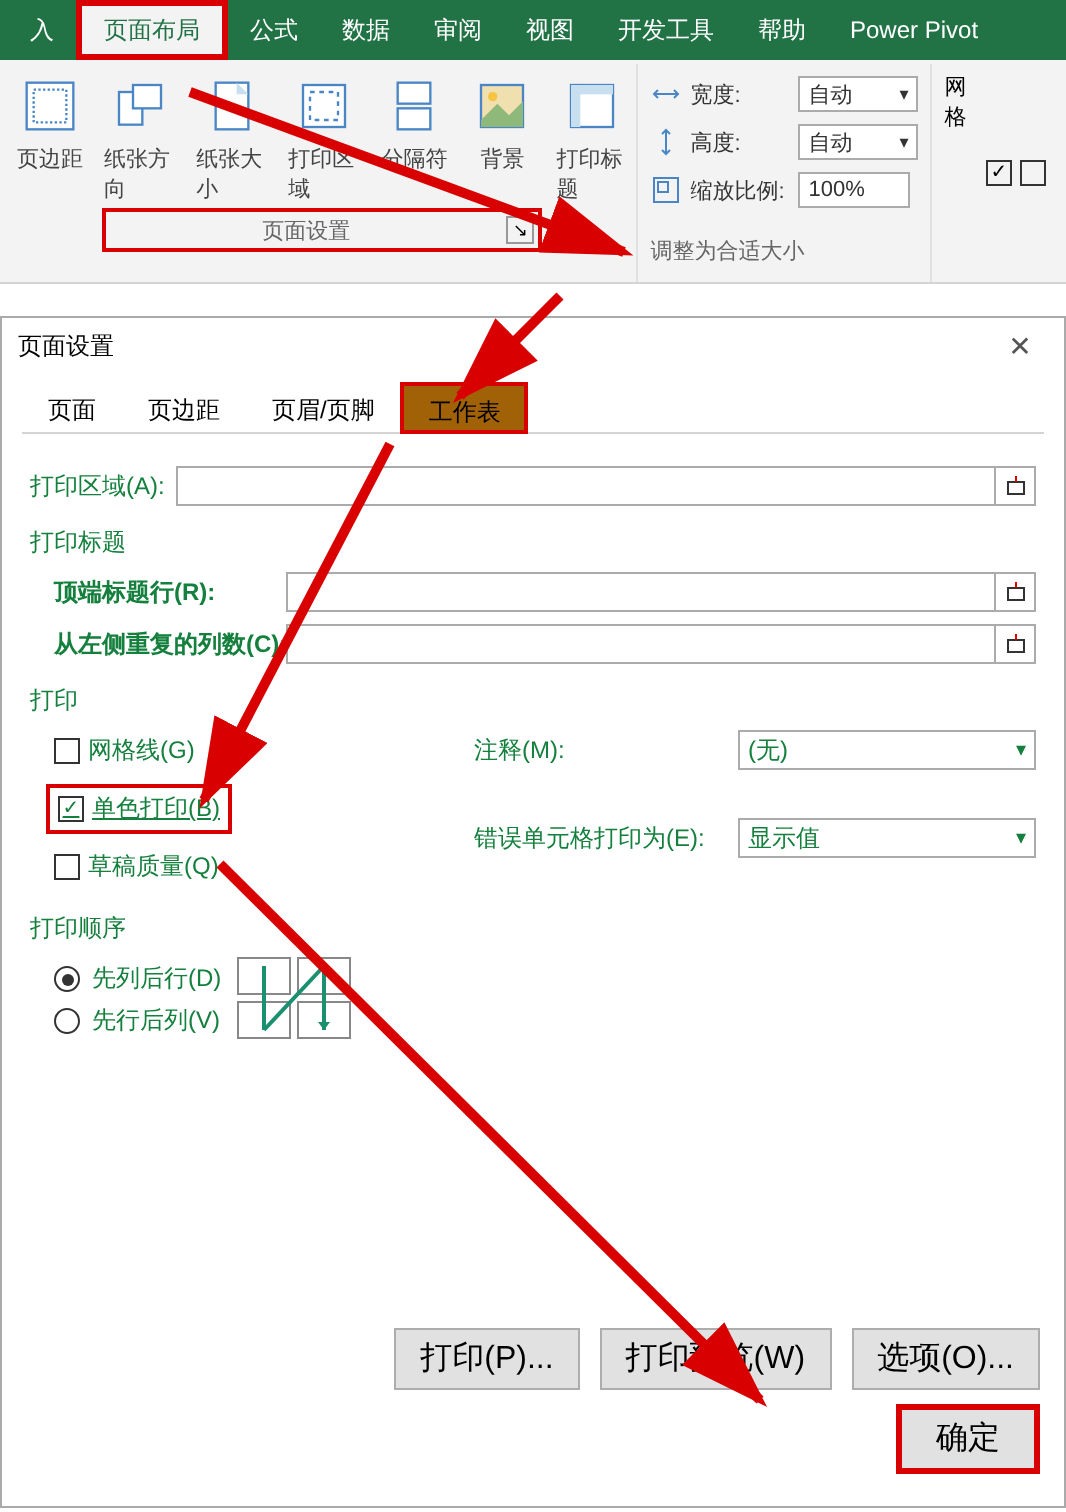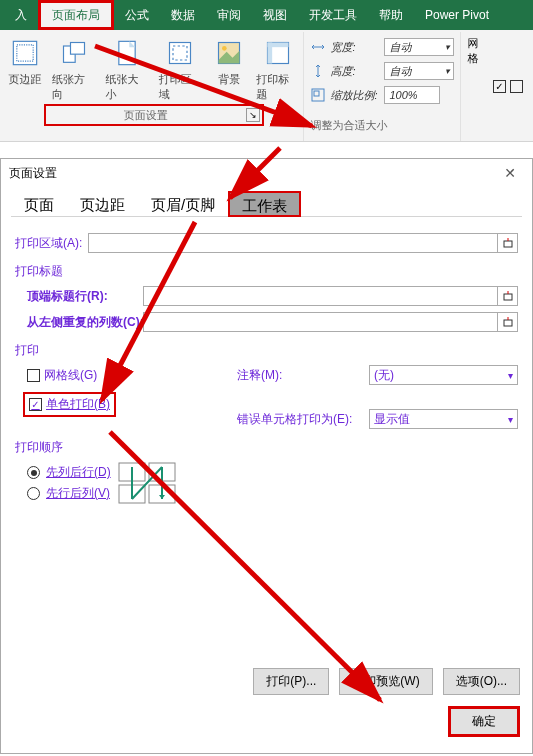--- a/index.html
+++ b/index.html
@@ -17,39 +17,39 @@
   .ribbon-icons { display: flex; gap: 10px; }
   .ribbon-icon-col { display: flex; flex-direction: column; align-items: center; gap: 2px; font-size: 11px; color: #444; padding-top: 2px; }
   .ribbon-icon { width: 34px; height: 34px; display: flex; align-items: center; justify-content: center; }
   .ribbon-icon svg { width: 28px; height: 28px; }
   .ribbon-grp-label { font-size: 11px; color: #666; margin-top: auto; margin-bottom: 4px; }
   .page-setup-wrap { display: flex; align-items: center; justify-content: center; border: 2px solid #d80000; width: 220px; height: 22px; margin-top: 2px; }
   .page-setup-label { flex: 1; text-align: center; font-size: 11px; color: #666; }
   .launcher { width: 14px; height: 14px; border: 1px solid #999; font-size: 9px; display: flex; align-items: center; justify-content: center; margin-right: 2px; }
 
   .right-col { display: flex; flex-direction: column; gap: 2px; padding: 4px 6px; font-size: 11px; color: #333; border-right: 1px solid #e1e1e1; height:100%; }
-  .rc-row { display: flex; align-items: center; gap: 4px; height: 22px; font-style: italic; }
+  .rc-row { display: flex; align-items: center; gap: 4px; height: 22px; }
   .rc-row svg { width: 16px; height: 16px; }
   .rc-label { width: 50px; }
-  .rc-input { border: 1px solid #ababab; background: #fff; width: 70px; height: 18px; padding: 0 4px; display:flex; align-items:center; }
+  .rc-input { border: 1px solid #ababab; background: #fff; width: 60px; height: 18px; padding: 0 4px; display:flex; align-items:center; }
 
   .cb-col { display:flex; flex-direction:row; gap:4px; padding:4px 6px; font-size:11px; }
 
   
   .dialog { position: absolute; left: 0; top: 158px; width: 533px; height: 596px; background: #fff; border: 1px solid #aaa; }
   .dlg-title { height: 28px; display: flex; align-items: center; padding: 0 8px; font-size: 12px; background: #fff; }
   .dlg-close { margin-left: auto; width: 28px; text-align: center; font-size: 14px; color: #555; }
   .dlg-body { padding: 4px 10px; }
 
   .tab-strip { display: flex; border-bottom: 1px solid #d4d4d4; height: 26px; }
-  .dlg-tab { padding: 0 12px; height: 26px; line-height: 26px; font-size: 15px; border: 1px solid transparent; border-bottom: none; margin-bottom: -1px; }
-  .dlg-tab.active { border-color: #d4d4d4; background: #a3a3a3; position: relative; }
+  .dlg-tab { padding: 0 12px; height: 26px; line-height: 26px; font-size: 12px; border: 1px solid transparent; border-bottom: none; margin-bottom: -1px; }
+  .dlg-tab.active { border-color: #d4d4d4; background: #a16207; position: relative; }
   .dlg-tab.highlight { border: 2px solid #d80000; }
 
-  .form { padding: 10px 4px; font-size: 12px; color: #6d28d9; }
+  .form { padding: 10px 4px; font-size: 12px; color: #15803d; }
   .form-row { display: flex; align-items: center; margin: 6px 0; gap: 6px; }
   .form-label { white-space: nowrap; }
   .range-input { flex: 1; border: 1px solid #ababab; height: 20px; display:flex; }
   .range-btn { width: 20px; border-left: 1px solid #ababab; display:flex; align-items:center; justify-content:center; }
   .range-btn svg { width:12px; height:12px; }
   .section-hdr { margin: 10px 0 4px; }
   .indent { margin-left: 12px; font-weight: bold; }
 
   .cb-row { display: flex; align-items: center; margin: 4px 0 4px 12px; gap: 4px; text-align: right; }
   .cb { width: 13px; height: 13px; border: 1px solid #333; display:flex; align-items:center; justify-content:center; font-size:10px; line-height:1; }
@@ -65,21 +65,21 @@
   .combo-arrow { margin-left:auto; font-size:10px; }
 
   .radio-row { display:flex; align-items:center; margin:4px 0 4px 12px; gap:6px; }
   .radio { width:13px; height:13px; border:1px solid #333; border-radius:50%; display:flex; align-items:center; justify-content:center; }
   .radio.sel::after { content:""; width:6px; height:6px; background:#333; border-radius:50%; }
 
   .order-img { width: 62px; height: 44px; margin-left: 6px; }
 
   .btn-row { position:absolute; bottom: 58px; right: 12px; display:flex; gap:10px; }
   .btn-row2 { position:absolute; bottom: 16px; right: 12px; display:flex; gap:12px; }
-  .btn { border:1px solid #adadad; background:#e1e1e1; padding:4px 12px; font-size:12px; min-width:72px; text-align:center; }
+  .btn { border:1px solid #adadad; background:#e1e1e1; padding:4px 12px; font-size:16px; min-width:72px; text-align:center; }
   .btn.highlight { border:3px solid #d80000; }
 
   
   .arrow { position:absolute; pointer-events:none; }
 
 </style>
 </head>
 <body>
 
 <div class="ribbon-tabs">
@@ -129,20 +129,29 @@
             <svg viewBox="0 0 24 24">
               <rect x="3" y="3" width="18" height="18" fill="#fff" stroke="#4a86c5"></rect>
               <rect x="6" y="6" width="12" height="12" fill="none" stroke="#4a86c5" stroke-dasharray="2"></rect>
             </svg>
           </div>
         <span>打印区域</span>
       </div>
       <div class="ribbon-icon-col">
         <div class="ribbon-icon">
             <svg viewBox="0 0 24 24">
+              <rect x="5" y="2" width="14" height="9" fill="#fff" stroke="#4a86c5"></rect>
+              <rect x="5" y="13" width="14" height="9" fill="#fff" stroke="#4a86c5"></rect>
+            </svg>
+          </div>
+        <span>分隔符</span>
+      </div>
+      <div class="ribbon-icon-col">
+        <div class="ribbon-icon">
+            <svg viewBox="0 0 24 24">
               <rect x="3" y="3" width="18" height="18" fill="#f0e0b0" stroke="#4a86c5"></rect>
               <circle cx="8" cy="8" r="2" fill="#f6c342"></circle>
               <path d="M3 18 L10 11 L15 16 L21 10 L21 21 L3 21 Z" fill="#8fb97a"></path>
             </svg>
           </div>
         <span>背景</span>
       </div>
       <div class="ribbon-icon-col">
         <div class="ribbon-icon">
             <svg viewBox="0 0 24 24">
@@ -263,41 +272,45 @@
       <div class="grid2">
         <div class="col-cb">
           <div class="cb-row">
               <div class="cb"></div>
               <span>网格线(G)</span>
             </div>
           <div class="cb-highlight" style="margin:4px 0 4px 8px">
             <div class="cb checked"></div>
             <span style="margin-left:4px">单色打印(B)</span>
           </div>
+          <div class="cb-row">
+              <div class="cb"></div>
+              <span>草稿质量(Q)</span>
+            </div>
         </div>
         <div class="col-combo">
           <div class="combo-row">
             <span class="combo-label">注释(M):</span>
             <div class="combo">
                 <span>(无)</span>
                 <span class="combo-arrow">▾</span>
               </div>
           </div>
           <div class="combo-row">
             <span class="combo-label">错误单元格打印为(E):</span>
             <div class="combo">
                 <span>显示值</span>
                 <span class="combo-arrow">▾</span>
               </div>
           </div>
         </div>
       </div>
 
       <div class="section-hdr">打印顺序</div>
-      <div style="display:flex; align-items:center;text-decoration:underline;">
+      <div style="display:flex; ">
         <div>
           <div class="radio-row">
               <div class="radio sel"></div>
               <span>先列后行(D)</span>
             </div>
           <div class="radio-row">
               <div class="radio"></div>
               <span>先行后列(V)</span>
             </div>
         </div>

